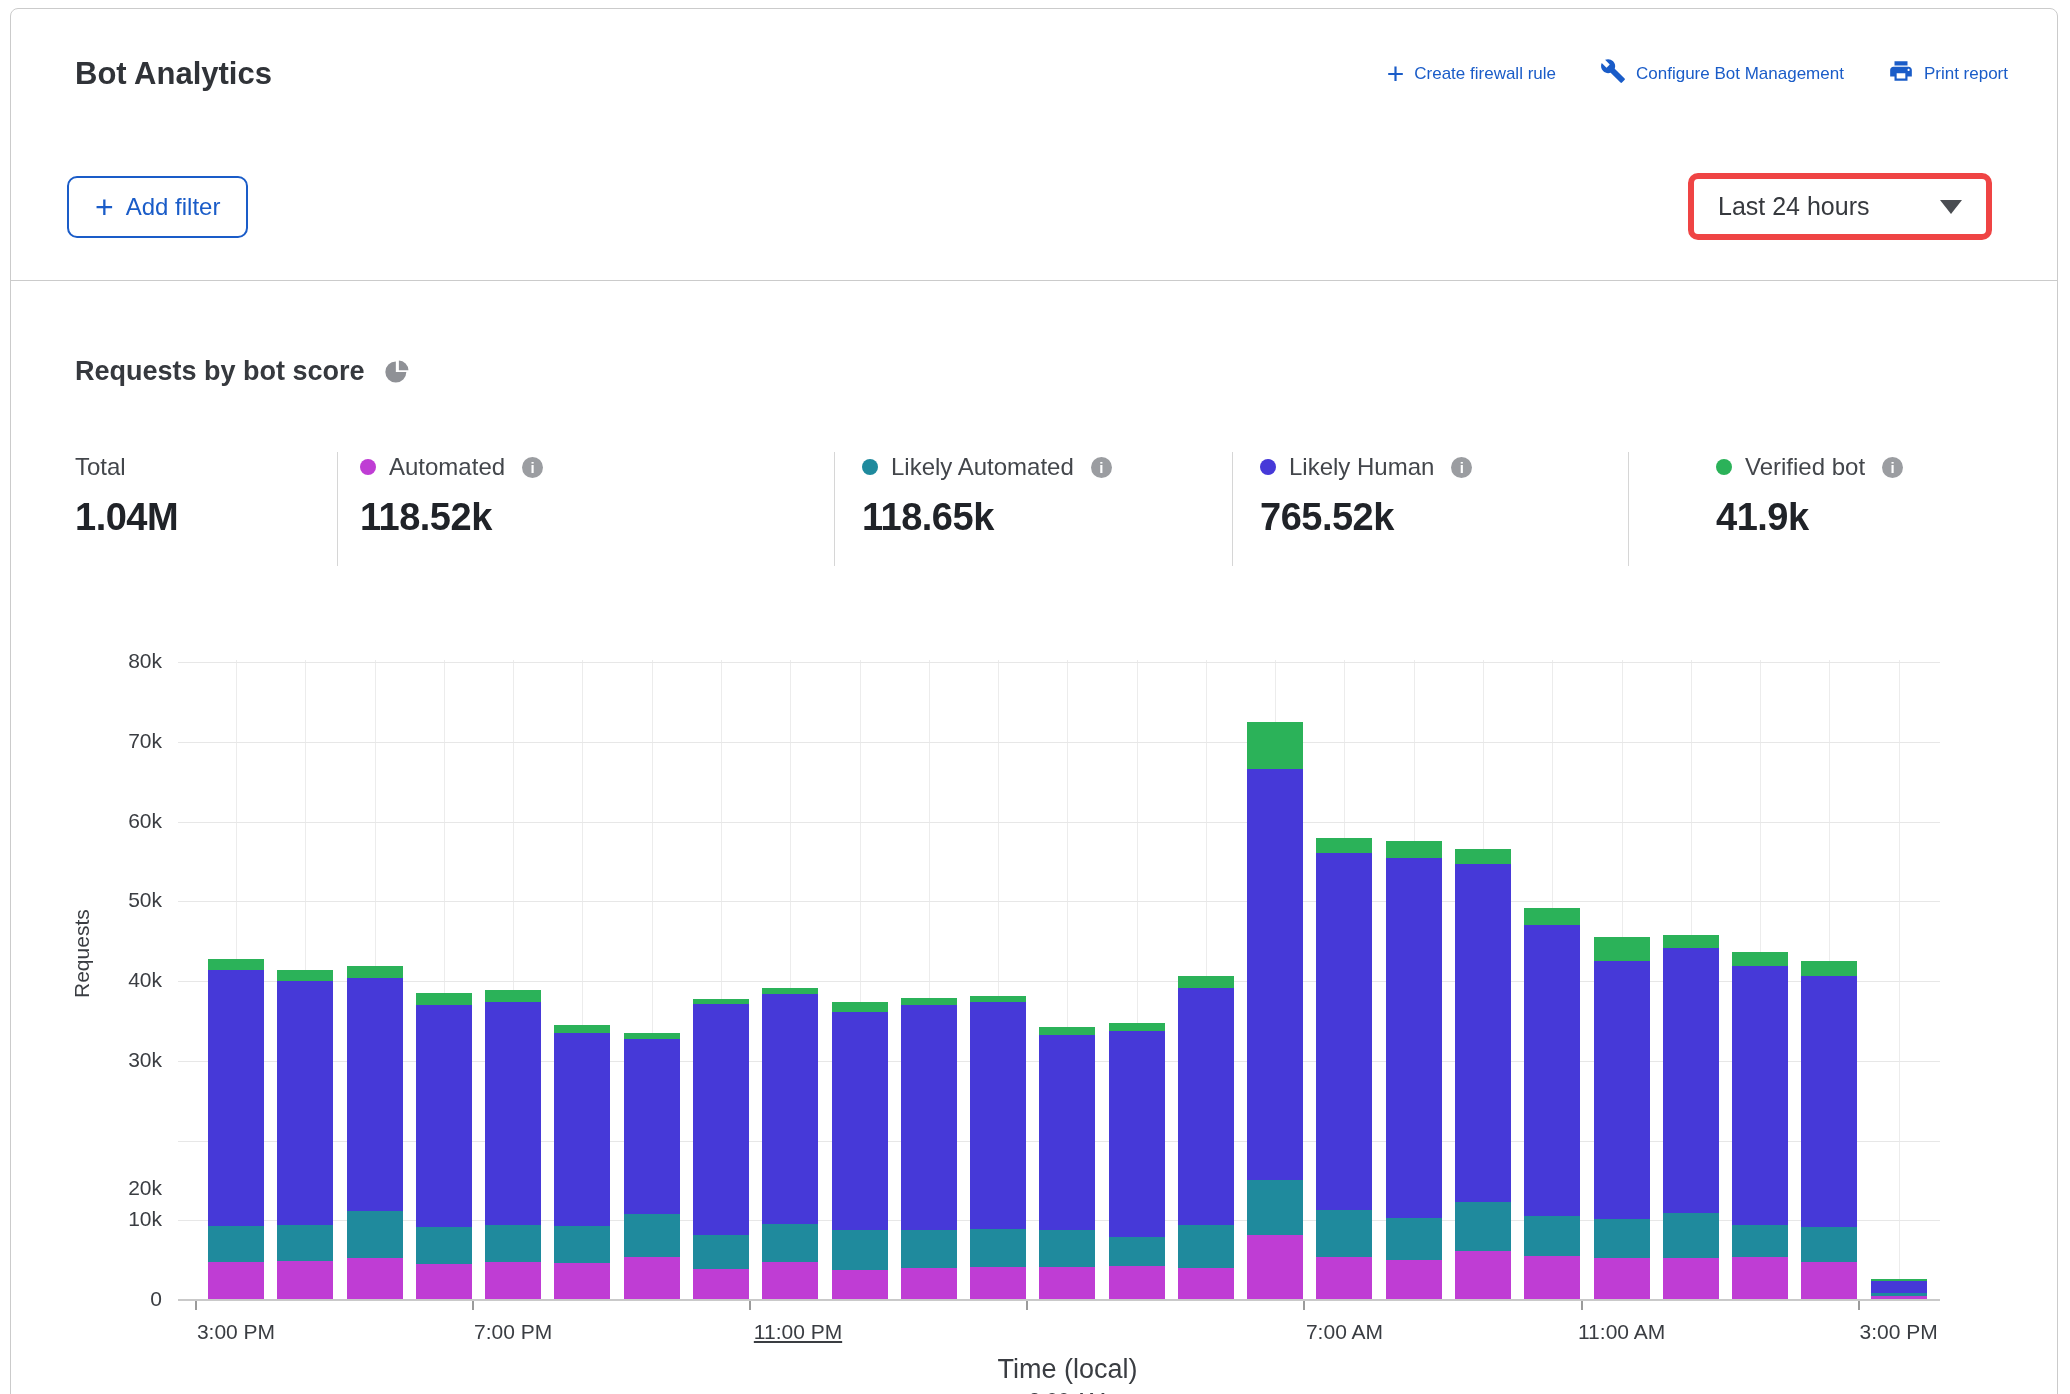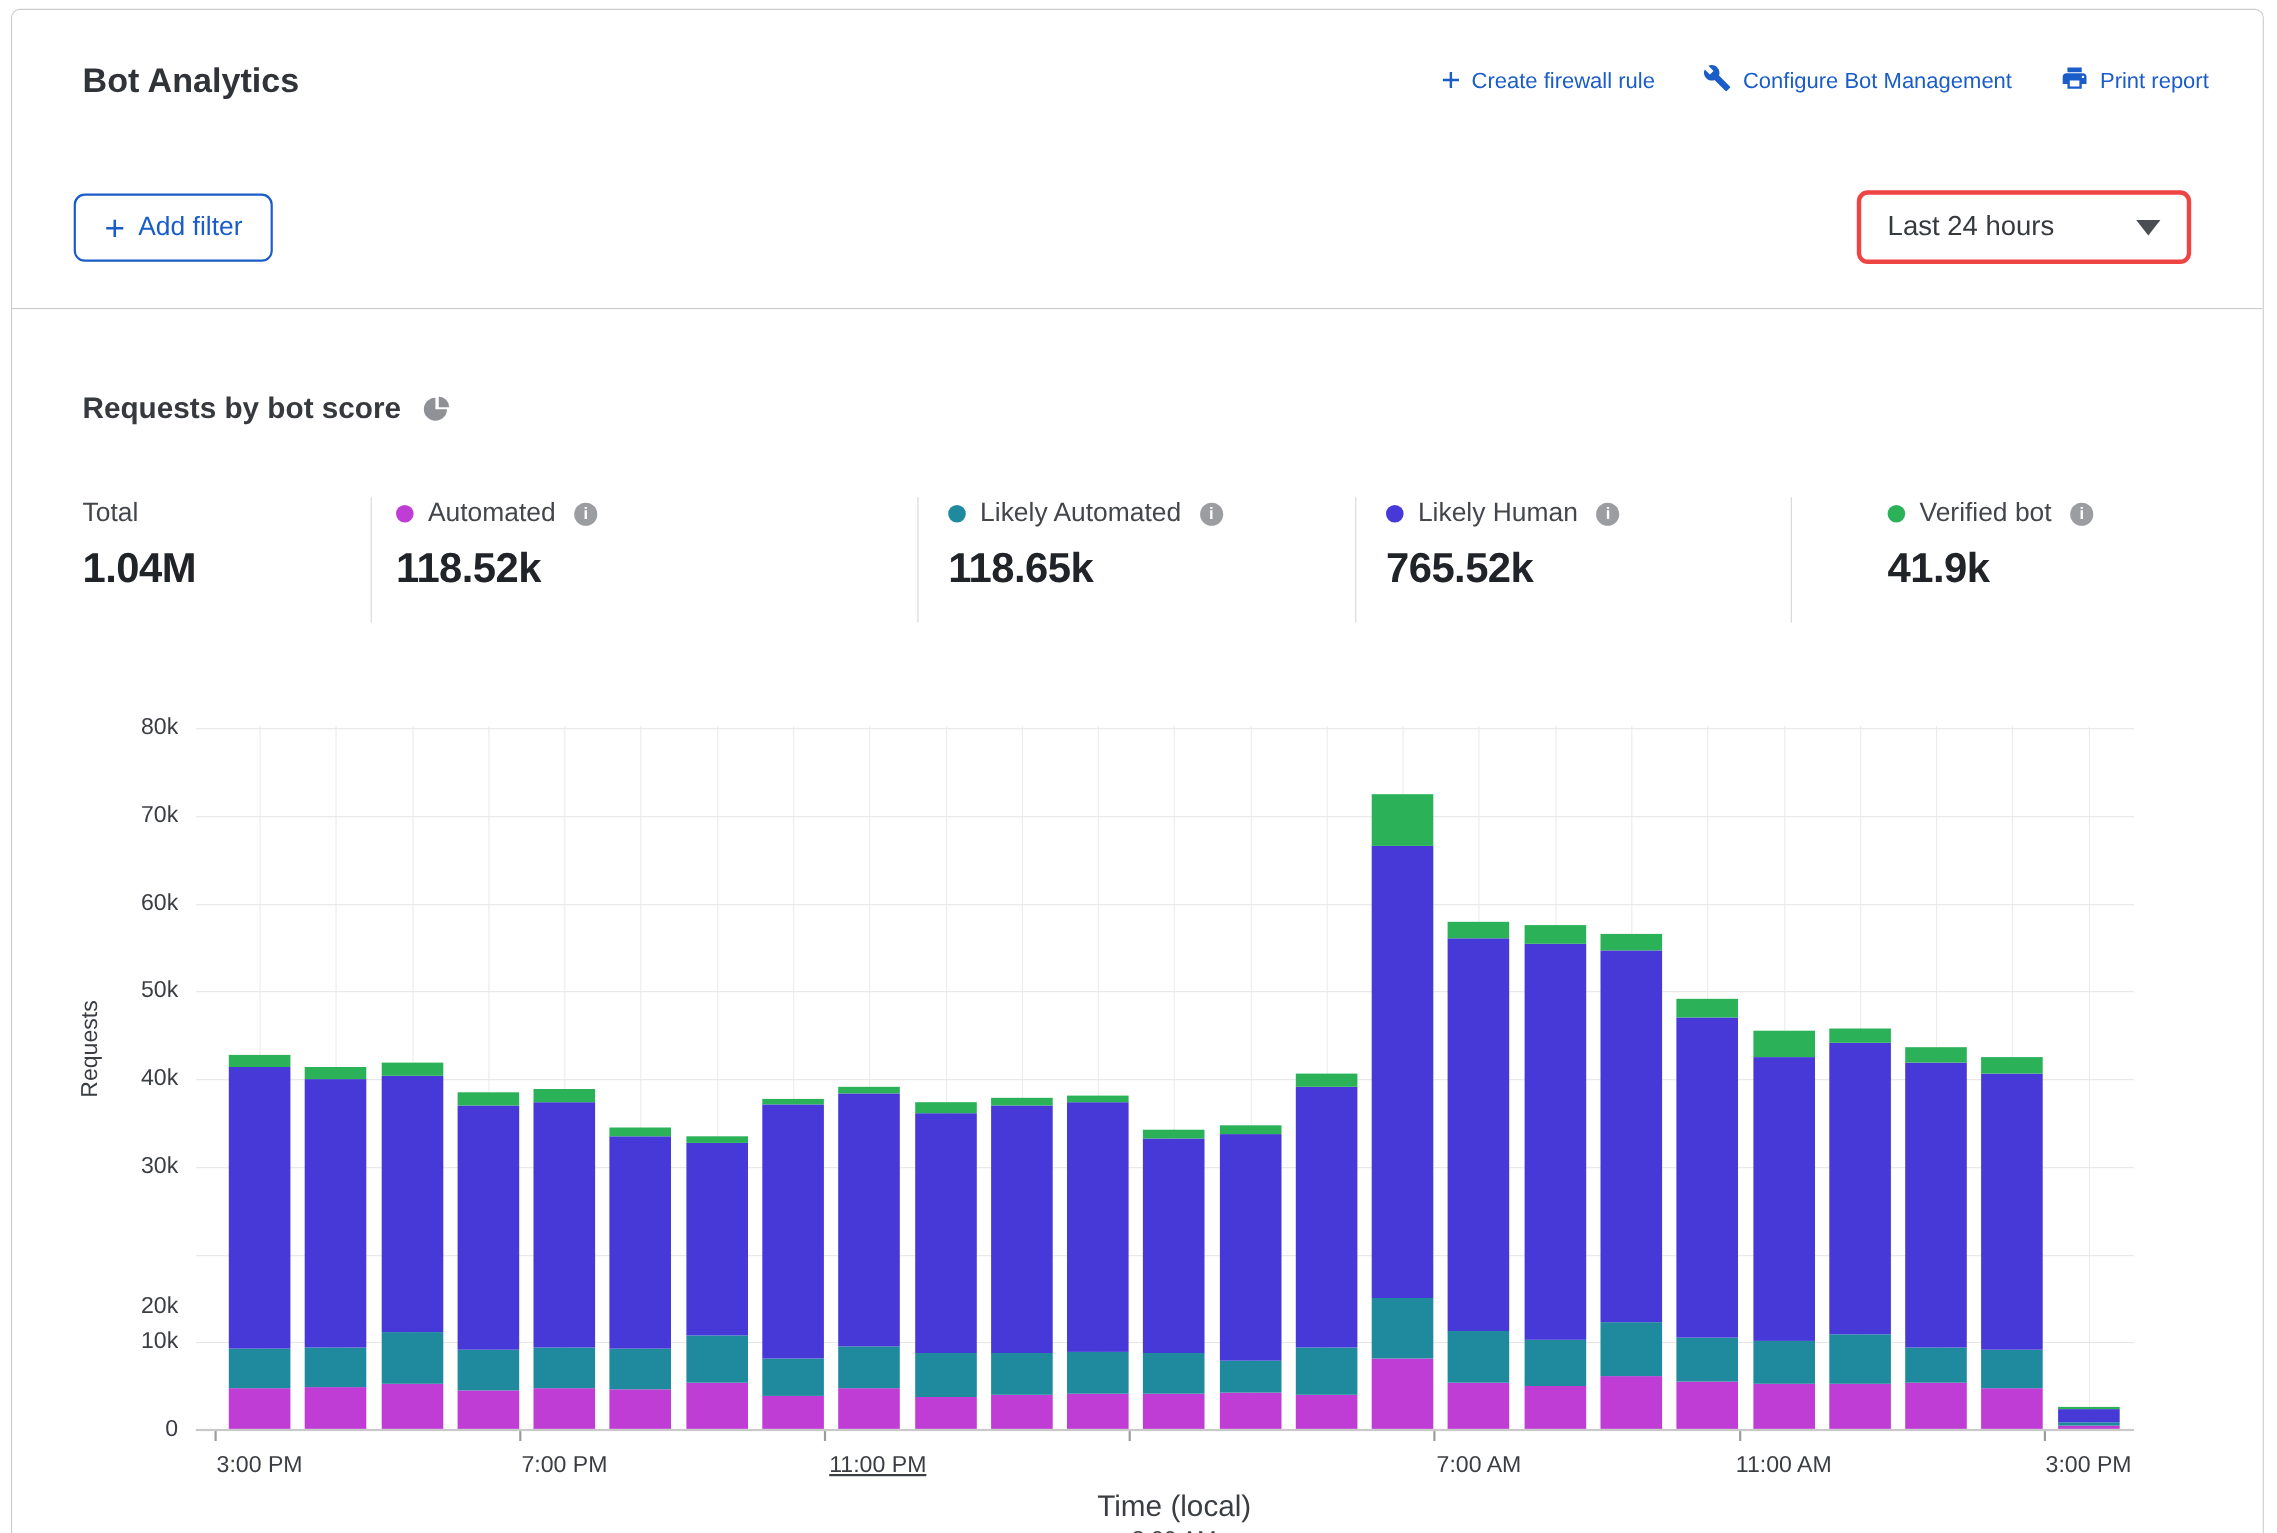--- a/index.html
+++ b/index.html
@@ -3,29 +3,29 @@
 <meta charset="utf-8">
 <style>
   html,body{margin:0;padding:0;background:#fff;}
   .page{position:relative;width:2070px;height:1394px;overflow:hidden;background:#fff;
         font-family:"Liberation Sans","DejaVu Sans",sans-serif;color:#35383d;}
   .card{position:absolute;left:10px;top:8px;width:2048px;height:1440px;
         border:1px solid #cbcbcb;border-radius:8px;background:#fff;box-sizing:border-box;}
   .header-divider{position:absolute;left:11px;top:280px;width:2046px;height:0;border-top:1px solid #cbcbcb;}
   .page-title{position:absolute;left:75px;top:56px;font-size:31px;font-weight:700;color:#303338;}
   .actions{position:absolute;top:58px;right:62px;display:flex;align-items:center;gap:44px;}
-  .action-link{display:flex;align-items:center;gap:10px;color:#1a5cc8;font-size:20px;cursor:pointer;}
+  .action-link{display:flex;align-items:center;gap:10px;color:#1a5cc8;font-size:17px;cursor:pointer;}
   .action-link svg{width:26px;height:26px;fill:#1a5cc8;}
   .plus-icon{font-size:30px;font-weight:500;line-height:26px;color:#1a5cc8;}
   .plus-icon::after{content:"+";}
   .add-filter-btn{position:absolute;left:67px;top:176px;height:62px;display:flex;align-items:center;gap:12px;
         padding:0 26px;border:2px solid #1a5cc8;border-radius:10px;background:#fff;color:#1a5cc8;
         font-size:24px;cursor:pointer;box-sizing:border-box;}
   .add-filter-btn .plus-icon{font-size:32px;line-height:30px;}
-  .time-range{position:absolute;left:1688px;top:173px;width:304px;height:67px;border:4px solid #ef4444;
+  .time-range{position:absolute;left:1688px;top:173px;width:304px;height:67px;border:6px solid #ef4444;
         border-radius:10px;background:#fff;display:flex;align-items:center;box-sizing:border-box;
         padding:0 24px;font-size:25px;color:#36393e;cursor:pointer;justify-content:space-between;}
   .caret-down{width:0;height:0;border-left:11px solid transparent;border-right:11px solid transparent;
         border-top:14px solid #4a4d52;}
   .section-title-row{position:absolute;left:75px;top:356px;display:flex;align-items:center;gap:18px;}
   .section-title{font-size:27px;font-weight:700;color:#36393e;}
   .pie-icon svg{width:28px;height:28px;display:block;}
   .stats-row{position:absolute;left:0;top:452px;width:2070px;height:120px;}
   .stat-col{position:absolute;top:0;}
   .stat-label-row{display:flex;align-items:center;gap:13px;height:30px;}

